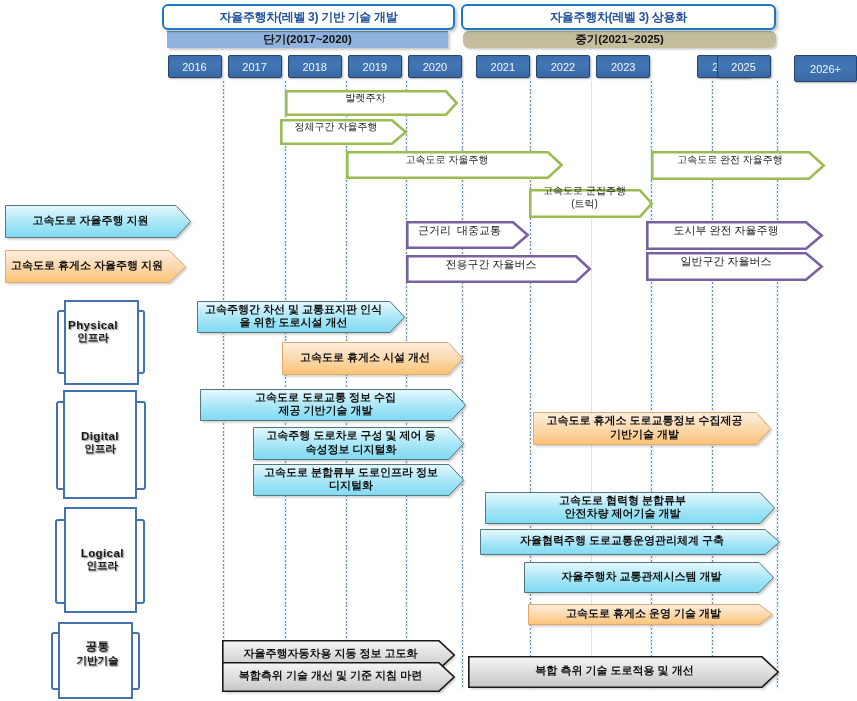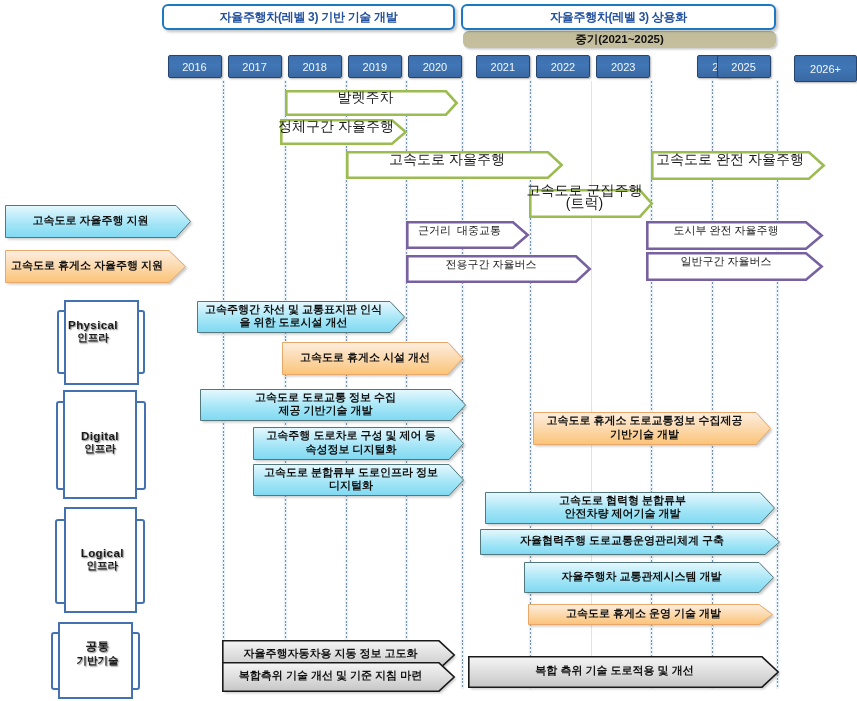--- a/index.html
+++ b/index.html
@@ -37,21 +37,21 @@
   .vline{width:1px;background:repeating-linear-gradient(to bottom,#4C7498 0px,#4C7498 2px,rgba(255,255,255,0) 2px,rgba(255,255,255,0) 3.8px);opacity:.8;
          box-shadow:0 0 1.2px 0.6px rgba(180,205,225,.75);}
   .vline-solid{width:1px;background:#E2E2EA;}
 
   
   .arrow{position:absolute;box-sizing:border-box;}
   .arrow .txt{position:absolute;inset:0;display:flex;align-items:center;
     justify-content:center;text-align:center;white-space:pre;}
 
   
-  .a-green .txt{color:#1A1A1A;font-size:14px;line-height:13px;padding-bottom:12px;}
+  .a-green .txt{color:#1A1A1A;font-size:10px;line-height:13px;padding-bottom:12px;}
   .a-purple .txt{color:#1A1A1A;font-size:11px;line-height:13px;padding-bottom:10px;}
 
   
   .a-blue .txt{color:#111;font-size:11px;font-weight:bold;line-height:13.5px;padding-bottom:2px;}
   .a-orange .txt{color:#111;font-size:11px;font-weight:bold;line-height:13.5px;padding-bottom:2px;}
   .a-gray .txt{color:#111;font-size:11px;font-weight:bold;line-height:13.5px;padding-bottom:2px;}
 
   
   .card-wrap{position:absolute;left:0;top:0;}
   .card-tab{position:absolute;border:2px solid #4472B0;border-radius:3px;background:#fff;}
@@ -64,20 +64,21 @@
      text-shadow:1px 1px 1.4px rgba(120,120,120,.95);margin-top:0px;}
 </style>
 </head>
 <body>
 
 <div id="stage">
 
   <div class="abs phase-title" style="left:162px;top:4px;width:293px;height:26px;">자율주행차(레벨 3) 기반 기술 개발</div>
   <div class="abs phase-title" style="left:461px;top:4px;width:315px;height:26px;">자율주행차(레벨 3) 상용화</div>
 
+  <div class="abs phase-band band-blue" style="left:167px;top:30.5px;width:281px;height:17.5px;">단기(2017~2020)</div>
   <div class="abs phase-band band-tan" style="left:463px;top:30.5px;width:313px;height:17.5px;border-radius:6px;">중기(2021~2025)</div>
 
   <div id="years">
       <div class="abs year" style="left: 167.5px; top: 55px; width: 54px; height: 23px;">2016</div>
       <div class="abs year" style="left: 227.6px; top: 55px; width: 54px; height: 23px;">2017</div>
       <div class="abs year" style="left: 287.7px; top: 55px; width: 54px; height: 23px;">2018</div>
       <div class="abs year" style="left: 347.8px; top: 55px; width: 54px; height: 23px;">2019</div>
       <div class="abs year" style="left: 407.9px; top: 55px; width: 54px; height: 23px;">2020</div>
       <div class="abs year" style="left: 475.8px; top: 55px; width: 54px; height: 23px;">2021</div>
       <div class="abs year" style="left: 536px; top: 55px; width: 54px; height: 23px;">2022</div>

